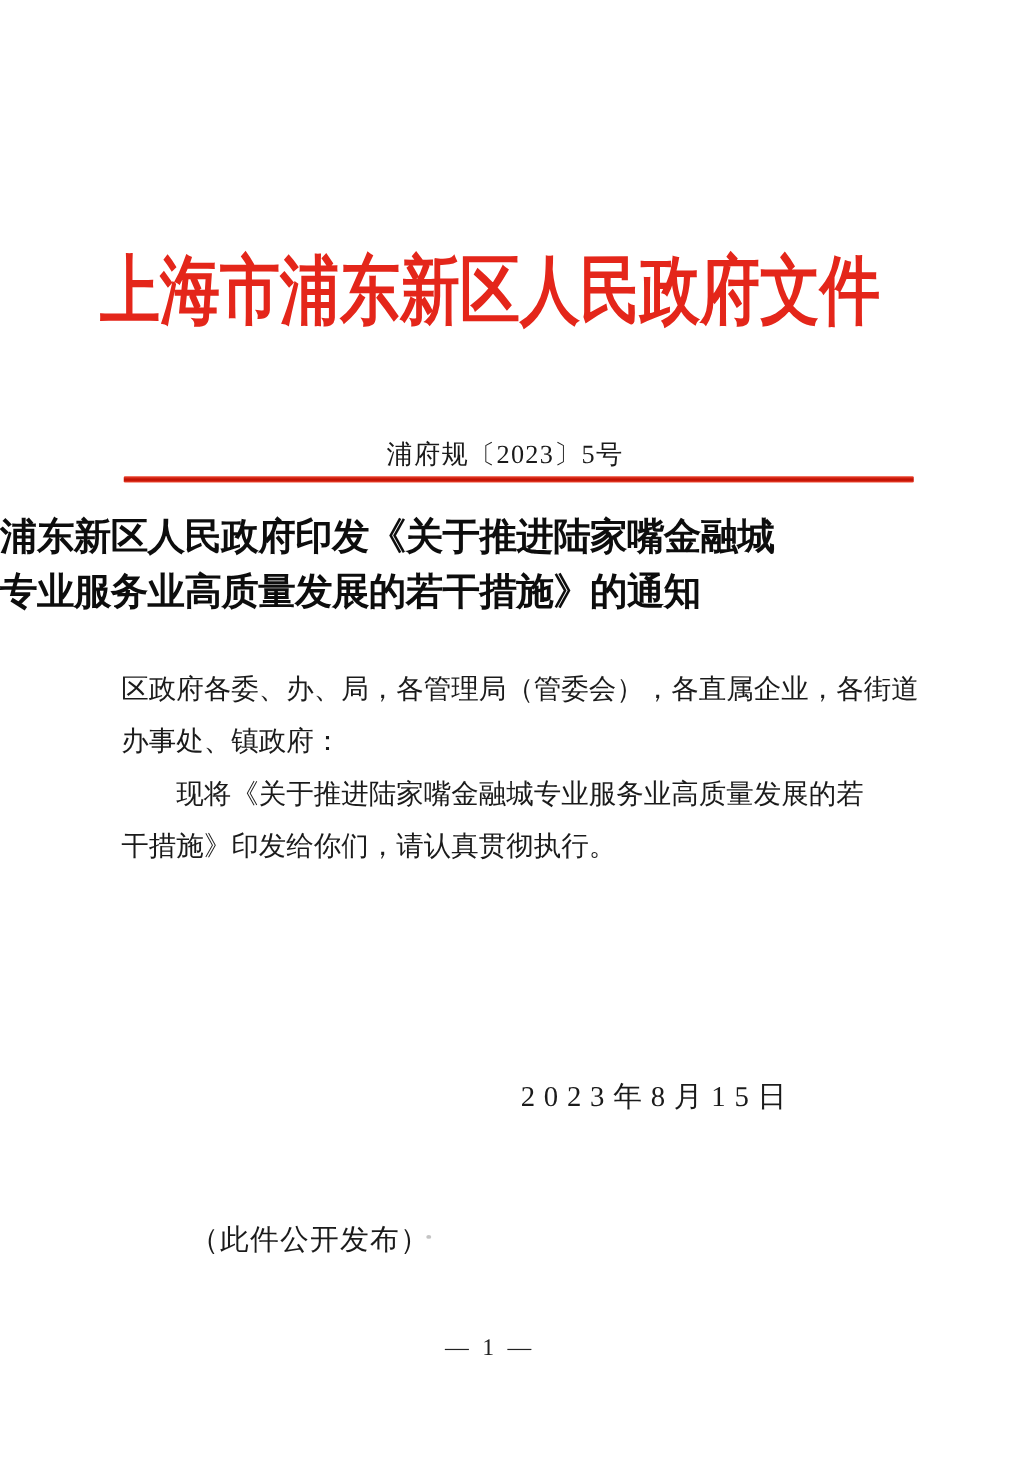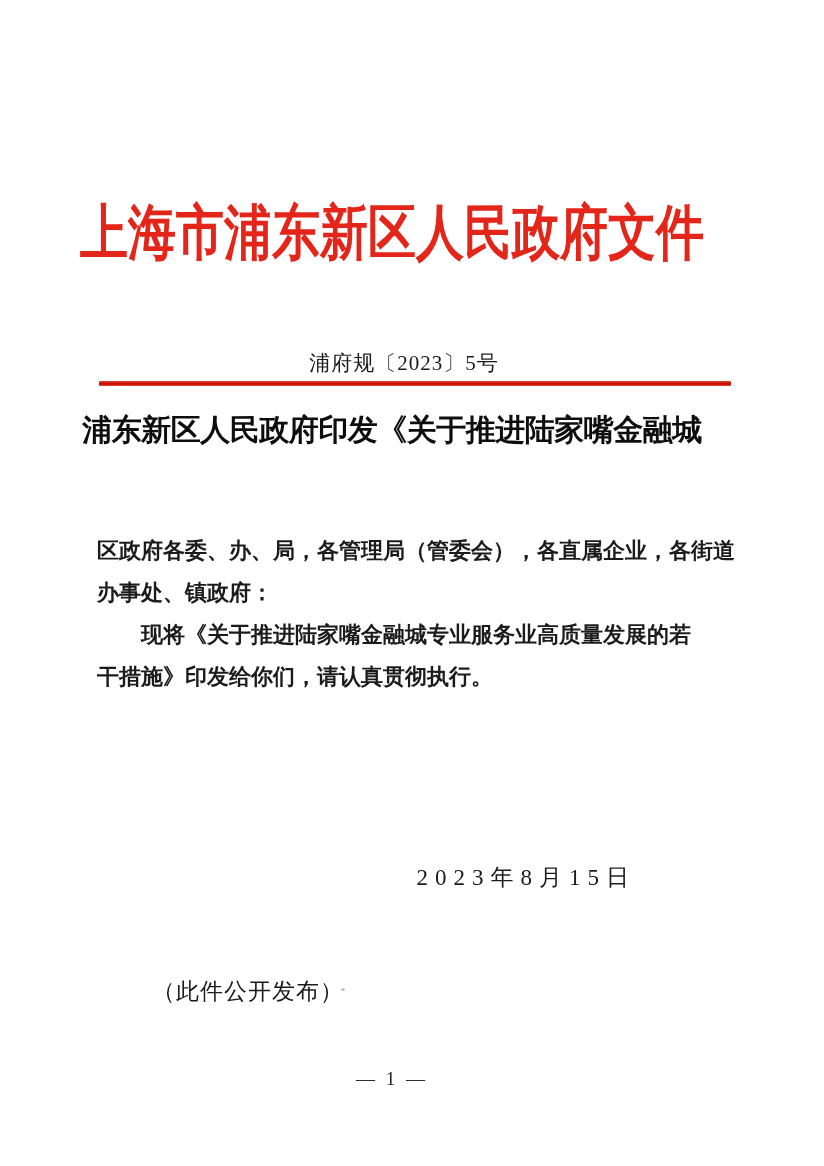--- a/index.html
+++ b/index.html
@@ -59,41 +59,40 @@
     background: linear-gradient(to bottom, #ef4a35 0%, #c41203 45%, #c41203 65%, #ef4a35 100%);
     border-radius: 1px;
   }
 
   
   .notice-title {
     position: absolute;
     top: 408px;
     left: 0;
     width: 100%;
-    text-align: center;
+    text-align: left;
     font-family: "Liberation Sans", "DejaVu Sans", sans-serif;
     font-weight: 900;
     font-size: 30px;
     line-height: 44px;
     letter-spacing: -0.5px;
     color: #0d0d0d;
     white-space: nowrap;
   }
 
   
   .body-text {
     position: absolute;
     top: 530px;
     left: 97px;
     width: 660px;
     font-family: "Liberation Serif", "DejaVu Serif", serif;
     font-size: 22px;
     line-height: 42px;
     color: #1b1b1b;
-    font-weight: bold;
   }
   .body-text p {
     white-space: pre-line;
     margin: 0;
   }
 
   
   .issue-date {
     position: absolute;
     top: 862px;
@@ -148,20 +147,21 @@
 <div class="page">
 
   <div class="letterhead" style="color:#e4261a;">上海市浦东新区人民政府文件</div>
 
   <div class="doc-number">浦府规〔2023〕5号</div>
 
   <div class="red-rule"></div>
 
   <div class="notice-title">
     <div>浦东新区人民政府印发《关于推进陆家嘴金融城</div>
+    <div>专业服务业高质量发展的若干措施》的通知</div>
   </div>
 
   <div class="body-text">
     <p>区政府各委、办、局，各管理局（管委会），各直属企业，各街道
 办事处、镇政府：</p>
     <p>　　现将《关于推进陆家嘴金融城专业服务业高质量发展的若
 干措施》印发给你们，请认真贯彻执行。</p>
   </div>
 
   <div class="issue-date">2023年8月15日</div>

